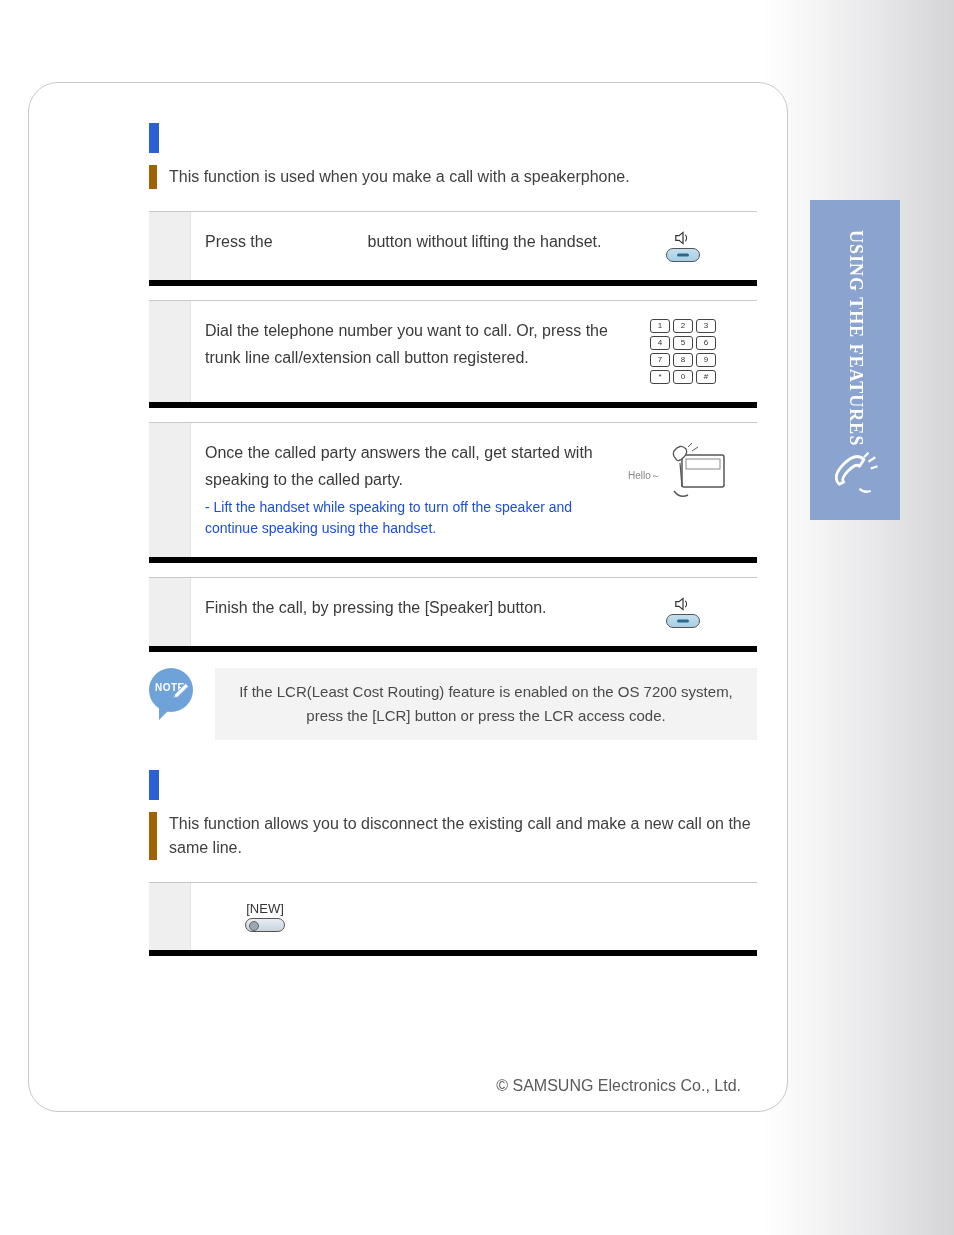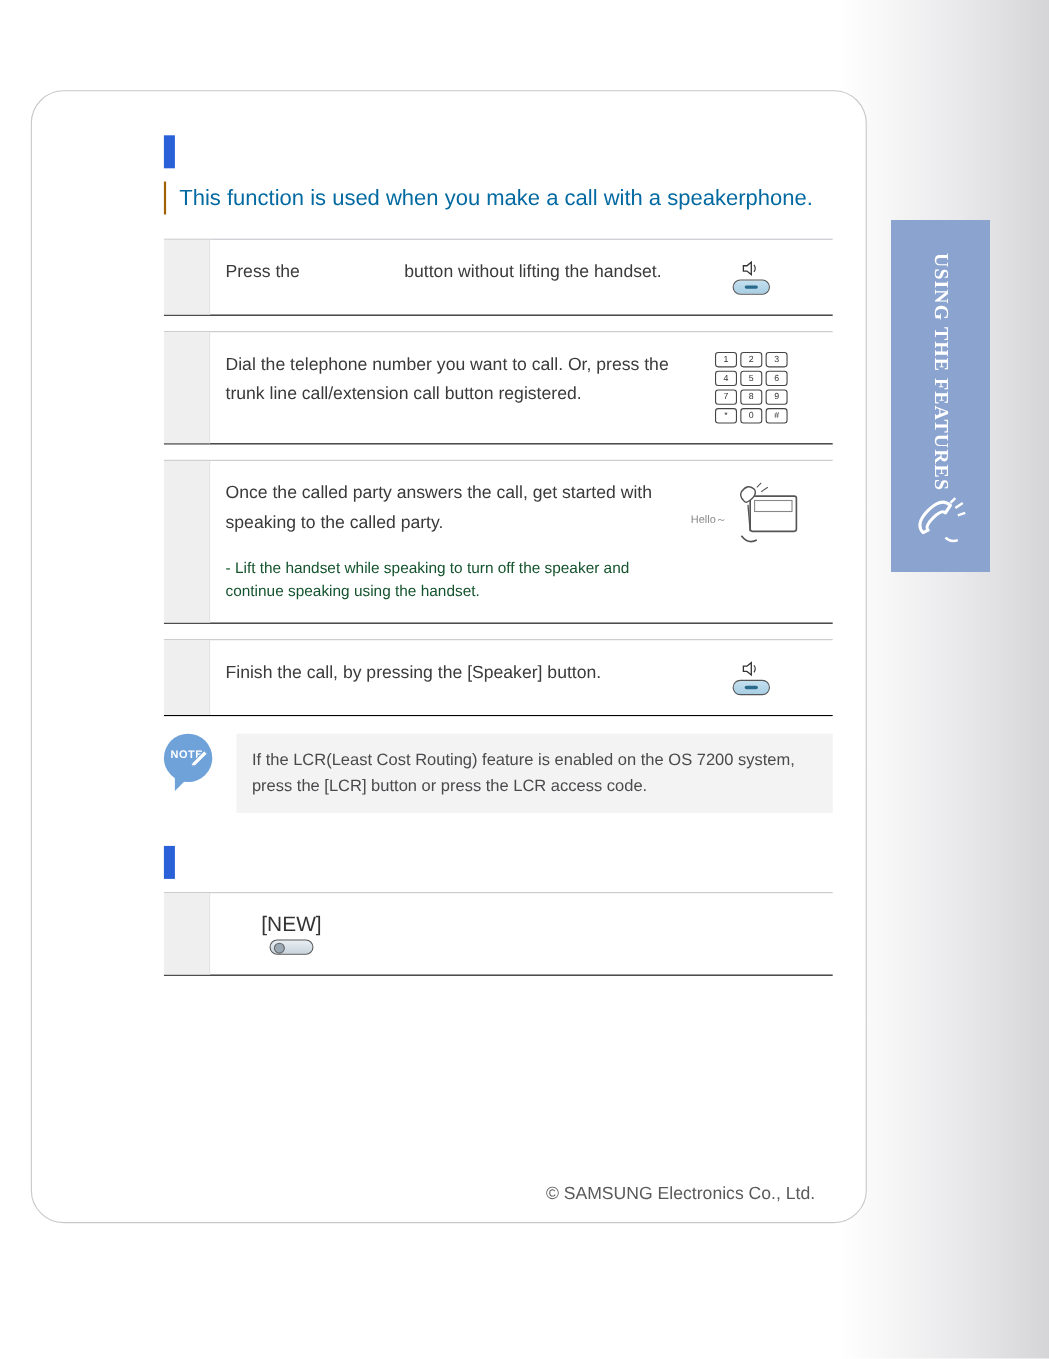--- a/index.html
+++ b/index.html
@@ -44,54 +44,54 @@
   .content { padding: 40px 30px 10px 120px; }
   .sect-mark {
     display: inline-block;
     width: 10px; height: 30px;
     background: #2a60d8;
     vertical-align: top;
     margin-right: 8px;
     margin-bottom: 12px;
   }
   .intro {
-    color: #0369a1;
-    font-size: 20px;
+    color: #404040;
+    font-size: 16px;
     line-height: 1.5;
-    border-left: 2px solid #a16207;
+    border-left: 8px solid #a16207;
     padding-left: 12px;
     margin-bottom: 22px;
   }
   .step {
     border-top: 1px solid #c8c8cc;
-    border-bottom: 1px solid #000000;
+    border-bottom: 6px solid #000000;
     display: flex;
     margin-bottom: 14px;
   }
   .step .num {
     width: 42px;
     background: #efefef;
     border-right: 1px solid #e4e4e6;
   }
   .step .body {
     flex: 1;
     padding: 16px 14px 18px 14px;
     display: flex;
   }
   .step .txt {
     flex: 1;
     color: #3a3a3c;
     font-size: 16px;
     line-height: 1.7;
   }
   .step .txt .sub {
-    color: #14532d;
+    color: #1d4ed8;
     font-size: 14px;
     line-height: 1.5;
-    margin-top: 17px;
+    margin-top: 4px;
     padding-left: 0;
   }
   .step .ill {
     width: 120px;
     display: flex;
     align-items: flex-start;
     justify-content: center;
     padding-top: 2px;
   }
   .note-row {
@@ -129,20 +129,21 @@
     left: 22px; top: 10px;
     width: 22px; height: 22px;
   }
   .note-box {
     flex: 1;
     background: #f3f3f4;
     color: #4a4a4c;
     font-size: 15px;
     line-height: 1.6;
     padding: 12px 14px;
+    text-align: center;
   }
   .copyright {
     position: absolute;
     right: 46px; bottom: 16px;
     color: #5a5a5c;
     font-size: 16px;
   }
   .spk-btn {
     width: 40px;
     text-align: center;
@@ -172,21 +173,21 @@
     border-radius: 3px;
     font-size: 8px;
     text-align: center;
     line-height: 12px;
     color: #333;
     background:#fff;
   }
   .phone-ill { position:relative; width:110px; height:70px;}
   .phone-ill .hello { position:absolute; left:0; top:28px; font-size:10px; color:#888;}
   .new-btn { text-align:center; }
-  .new-btn .lbl { font-size:19px; color:#333; }
+  .new-btn .lbl { font-size:13px; color:#333; }
   .new-btn .key {
     width:40px; height:14px; border:1.5px solid #555; border-radius:7px;
     background:linear-gradient(#e8eef3,#c8d4de); margin:2px auto 0 auto;
     position:relative;
   }
   .new-btn .key:before{
     content:""; position:absolute; left:3px; top:2px;
     width:8px; height:8px; border-radius:50%;
     background:#9aa8b4; border:1px solid #666;
   }
@@ -299,20 +300,21 @@
         <div class="tail"></div>
         <svg class="pencil" viewBox="0 0 24 24">
           <path d="M4 18 L16 6 L19 9 L7 21 L3 21 Z" fill="#fff" stroke="#fff" stroke-width="0.5"></path>
           <path d="M4 18 L16 6 L19 9 L7 21 L3 21 Z" fill="none" stroke="#6fa2d9" stroke-width="1"></path>
         </svg>
       </div>
       <div class="note-box">If the LCR(Least Cost Routing) feature is enabled on the OS 7200 system, press the [LCR] button or press the LCR access code.</div>
     </div>
 
     <div><span class="sect-mark"></span></div>
+    <div class="intro">This function allows you to disconnect the existing call and make a new call on the same line.</div>
 
     <div class="step">
       <div class="num"></div>
       <div class="body">
         <div class="ill">
           <div class="new-btn">
             <div class="lbl">[NEW]</div>
             <div class="key"></div>
           </div>
         </div>

